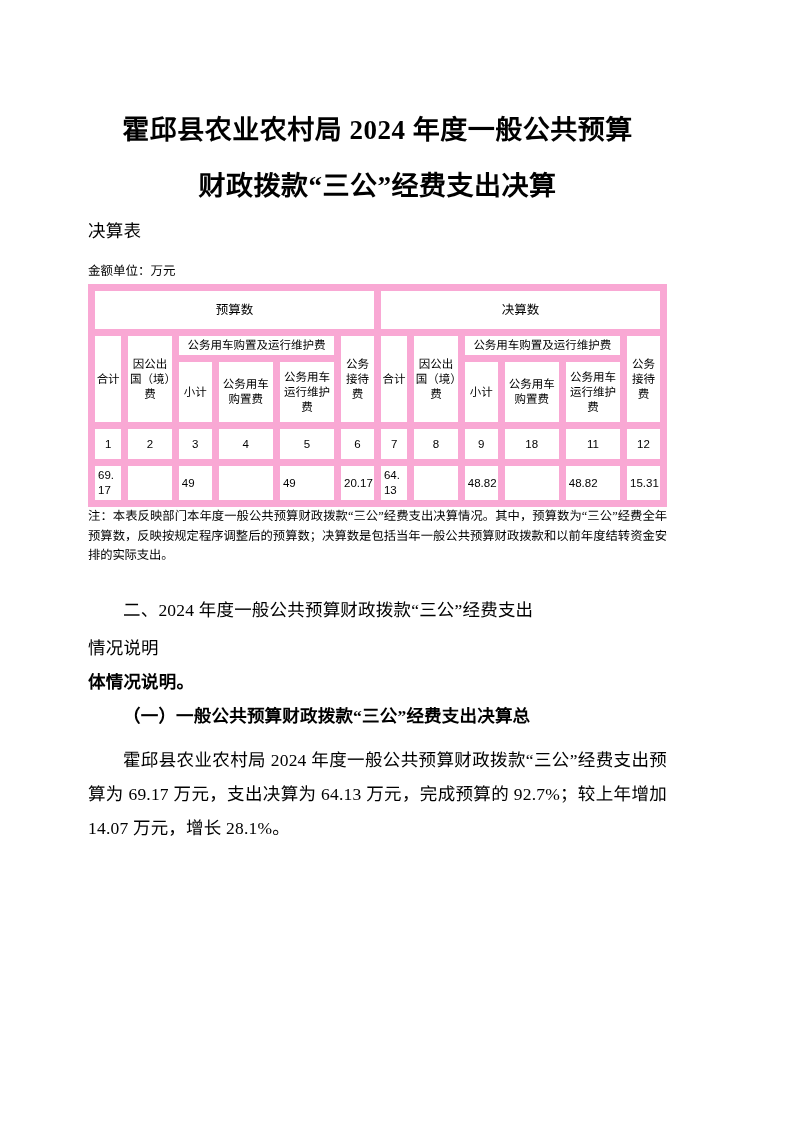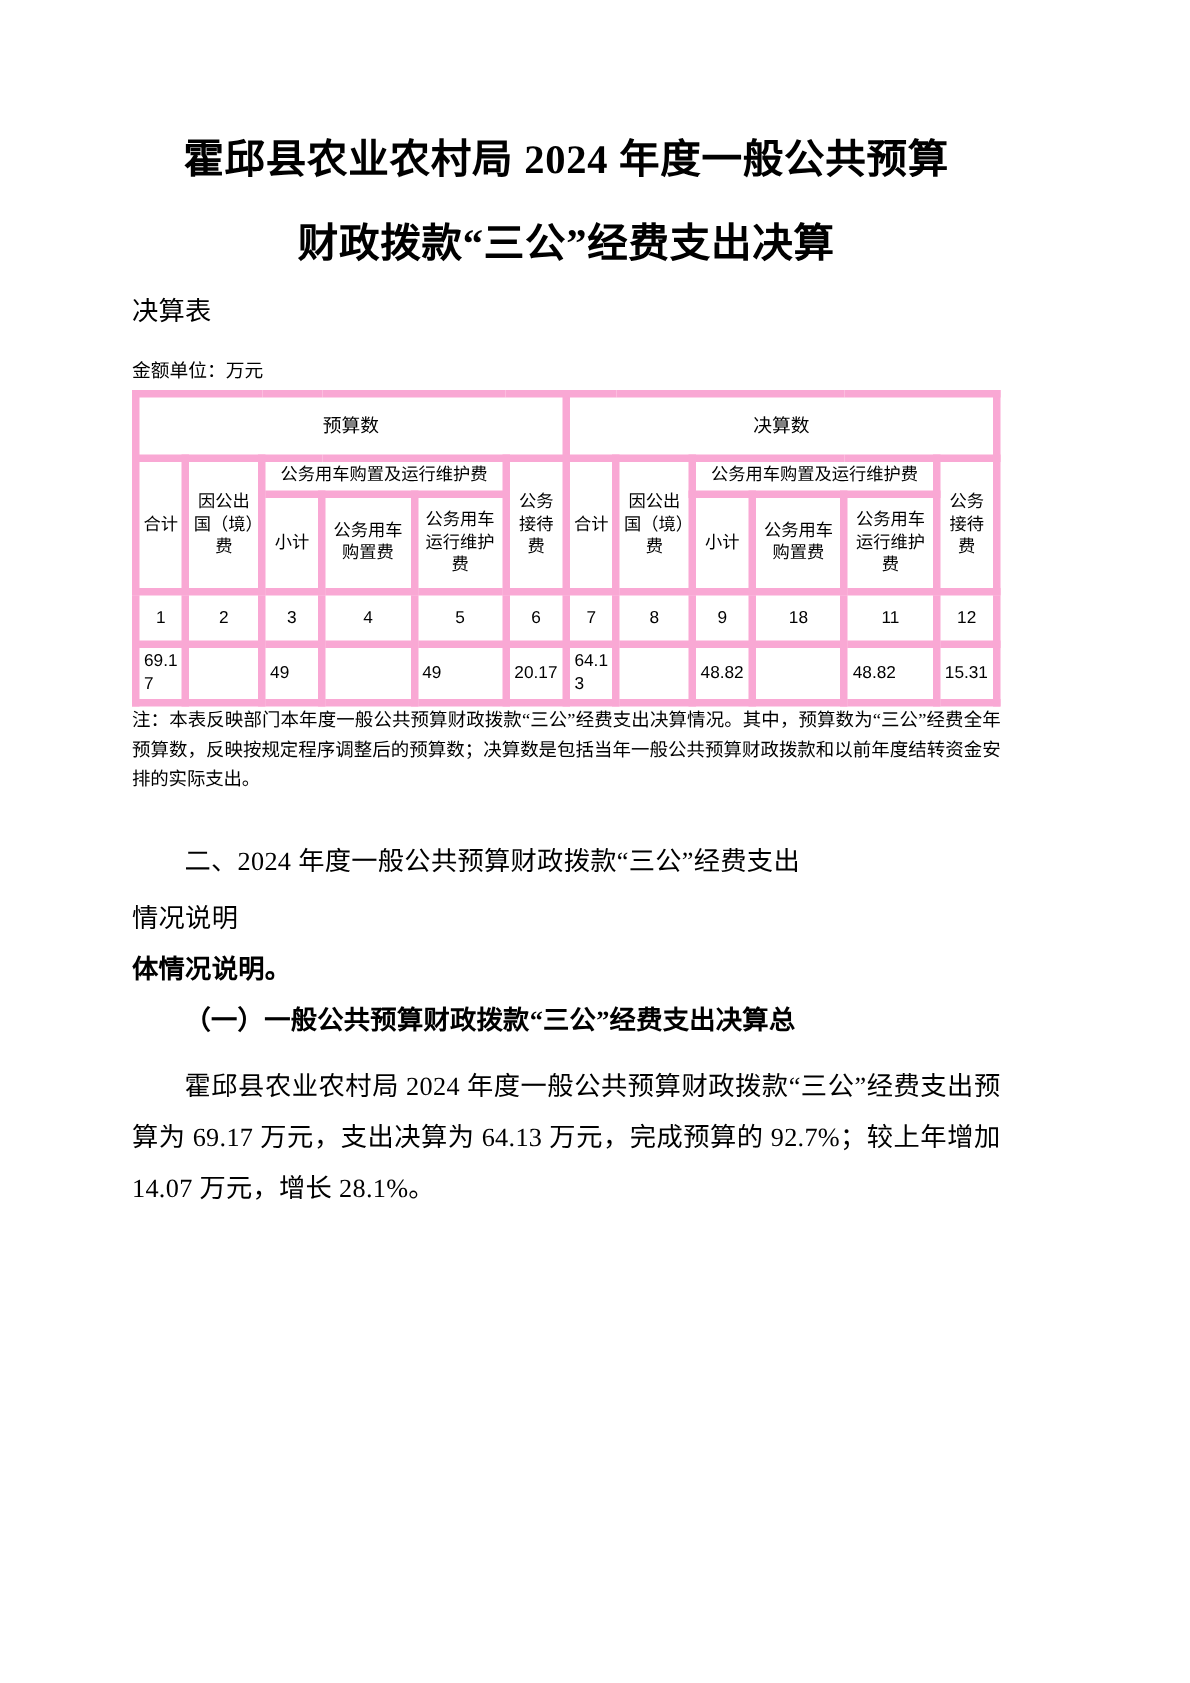--- a/index.html
+++ b/index.html
@@ -12,21 +12,21 @@
     height: 1122px;
     font-family: "Liberation Serif", "DejaVu Serif", serif;
     color: #000000;
     position: relative;
     overflow: hidden;
   }
   .page {
     box-sizing: border-box;
     width: 755px;
     height: 1122px;
-    padding: 78px 88px 0 88px;
+    padding: 102px 88px 0 88px;
     position: relative;
     border-radius: 20px;
   }
 
   
   .doc-title {
     text-align: center;
     font-family: "Liberation Serif", "DejaVu Serif", serif;
     font-weight: bold;
     font-size: 27px;
@@ -60,21 +60,21 @@
 
   
   table.budget {
     border-collapse: collapse;
     width: 100%;
     table-layout: fixed;
     font-size: 11.5px;
     font-family: "Liberation Sans", "DejaVu Sans", sans-serif;
   }
   table.budget td, table.budget th {
-    border: 5px solid #f9a8d4;
+    border: 7px solid #f9a8d4;
     text-align: center;
     vertical-align: middle;
     padding: 2px 1px;
     font-weight: normal;
     line-height: 15px;
     word-break: break-all;
   }
   table.budget tr.group-row td { height: 34px; font-size: 12.5px; }
   table.budget tr.head-row td { height: 56px; }
   table.budget tr.num-row td { height: 26px; }

